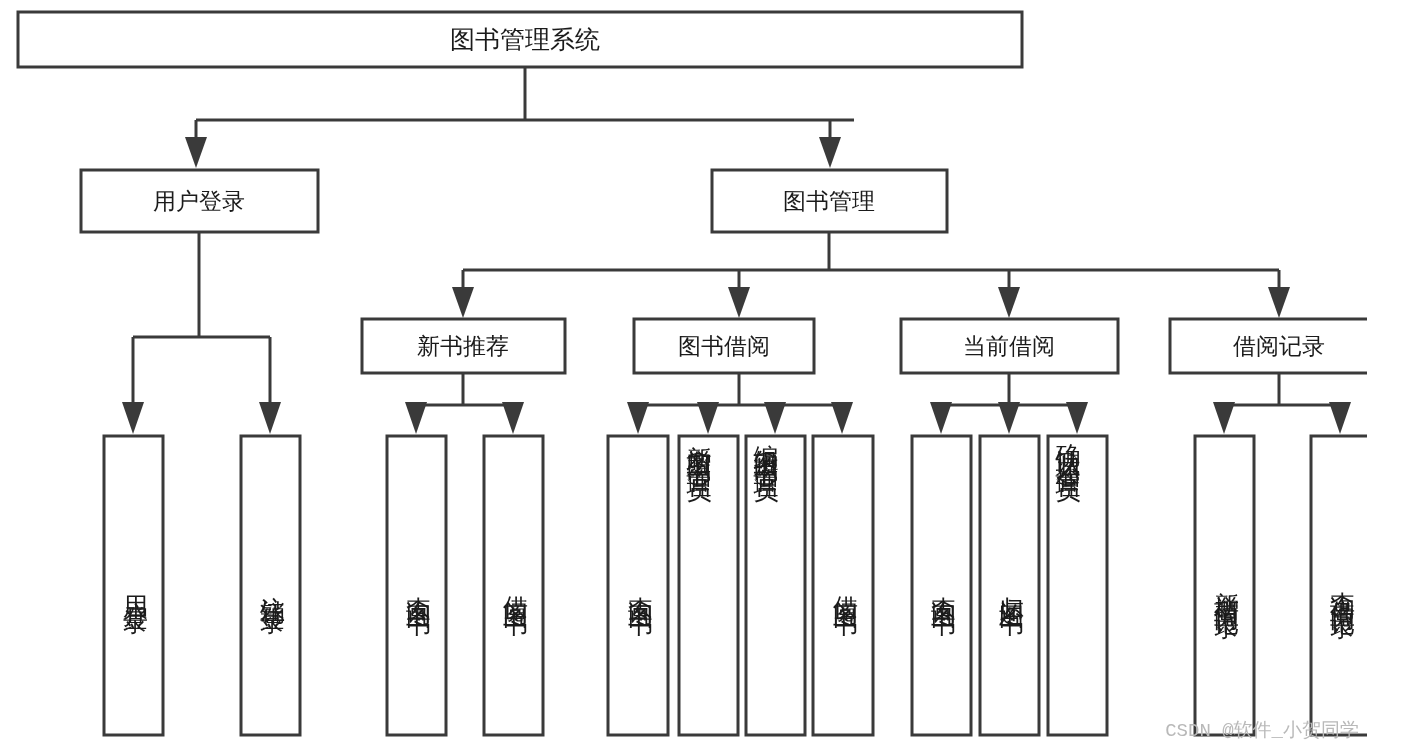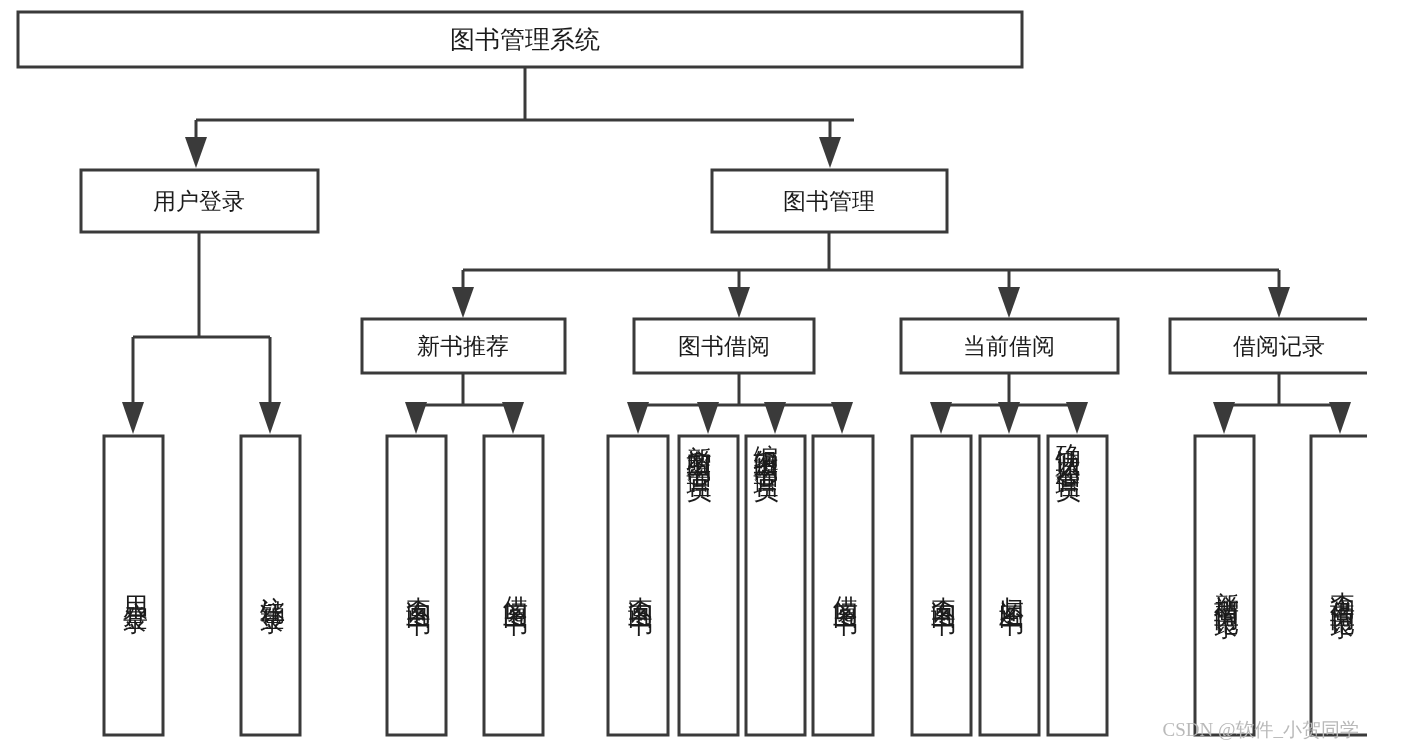--- a/index.html
+++ b/index.html
@@ -46,21 +46,21 @@
     dominant-baseline: middle;
   }
   .label-root   { font-size: 25px; }
   .label-lvl1   { font-size: 23px; }
   .label-lvl2   { font-size: 23px; }
   .label-leaf   { font-size: 25px; letter-spacing: 5px; }
   .watermark {
     position: absolute;
     right: 8px;
     bottom: 4px;
-    font-family: Liberation Serif, serif;
+    font-family: Liberation Mono, monospace;
     font-size: 19px;
     color: #b9b9b9;
     white-space: nowrap;
     pointer-events: none;
     user-select: none;
   }
 </style>
 </head>
 <body>
 

